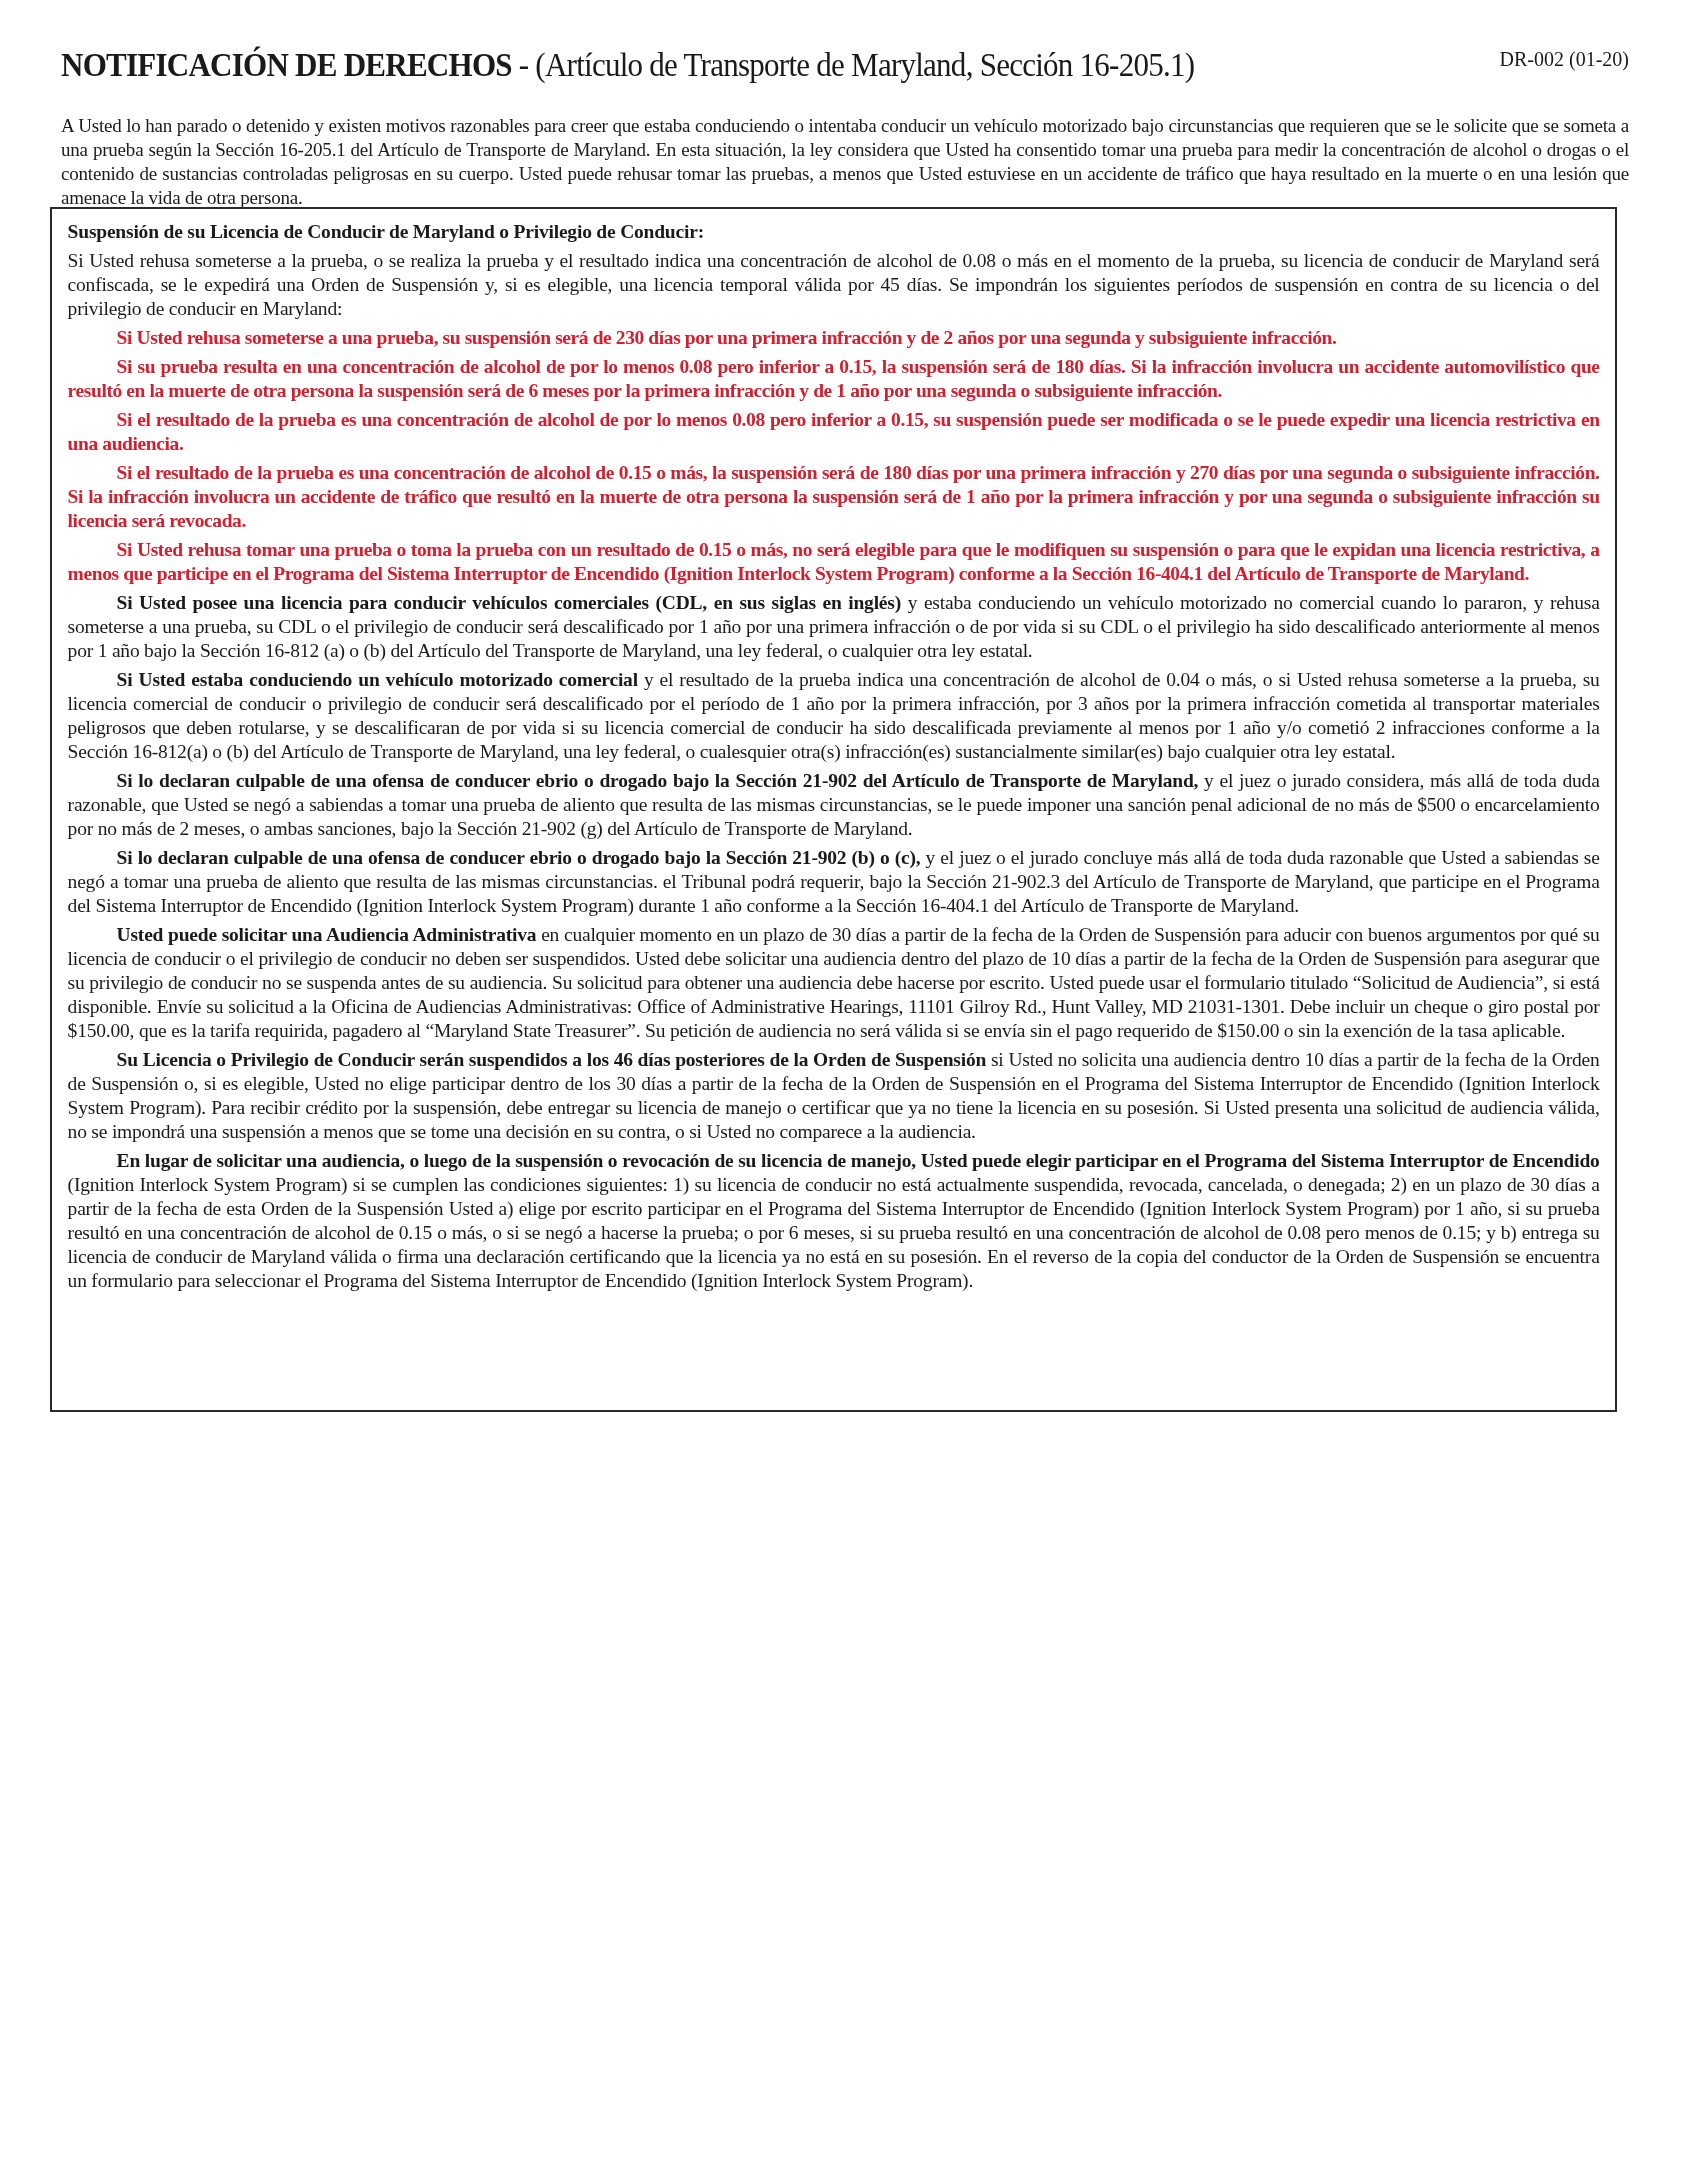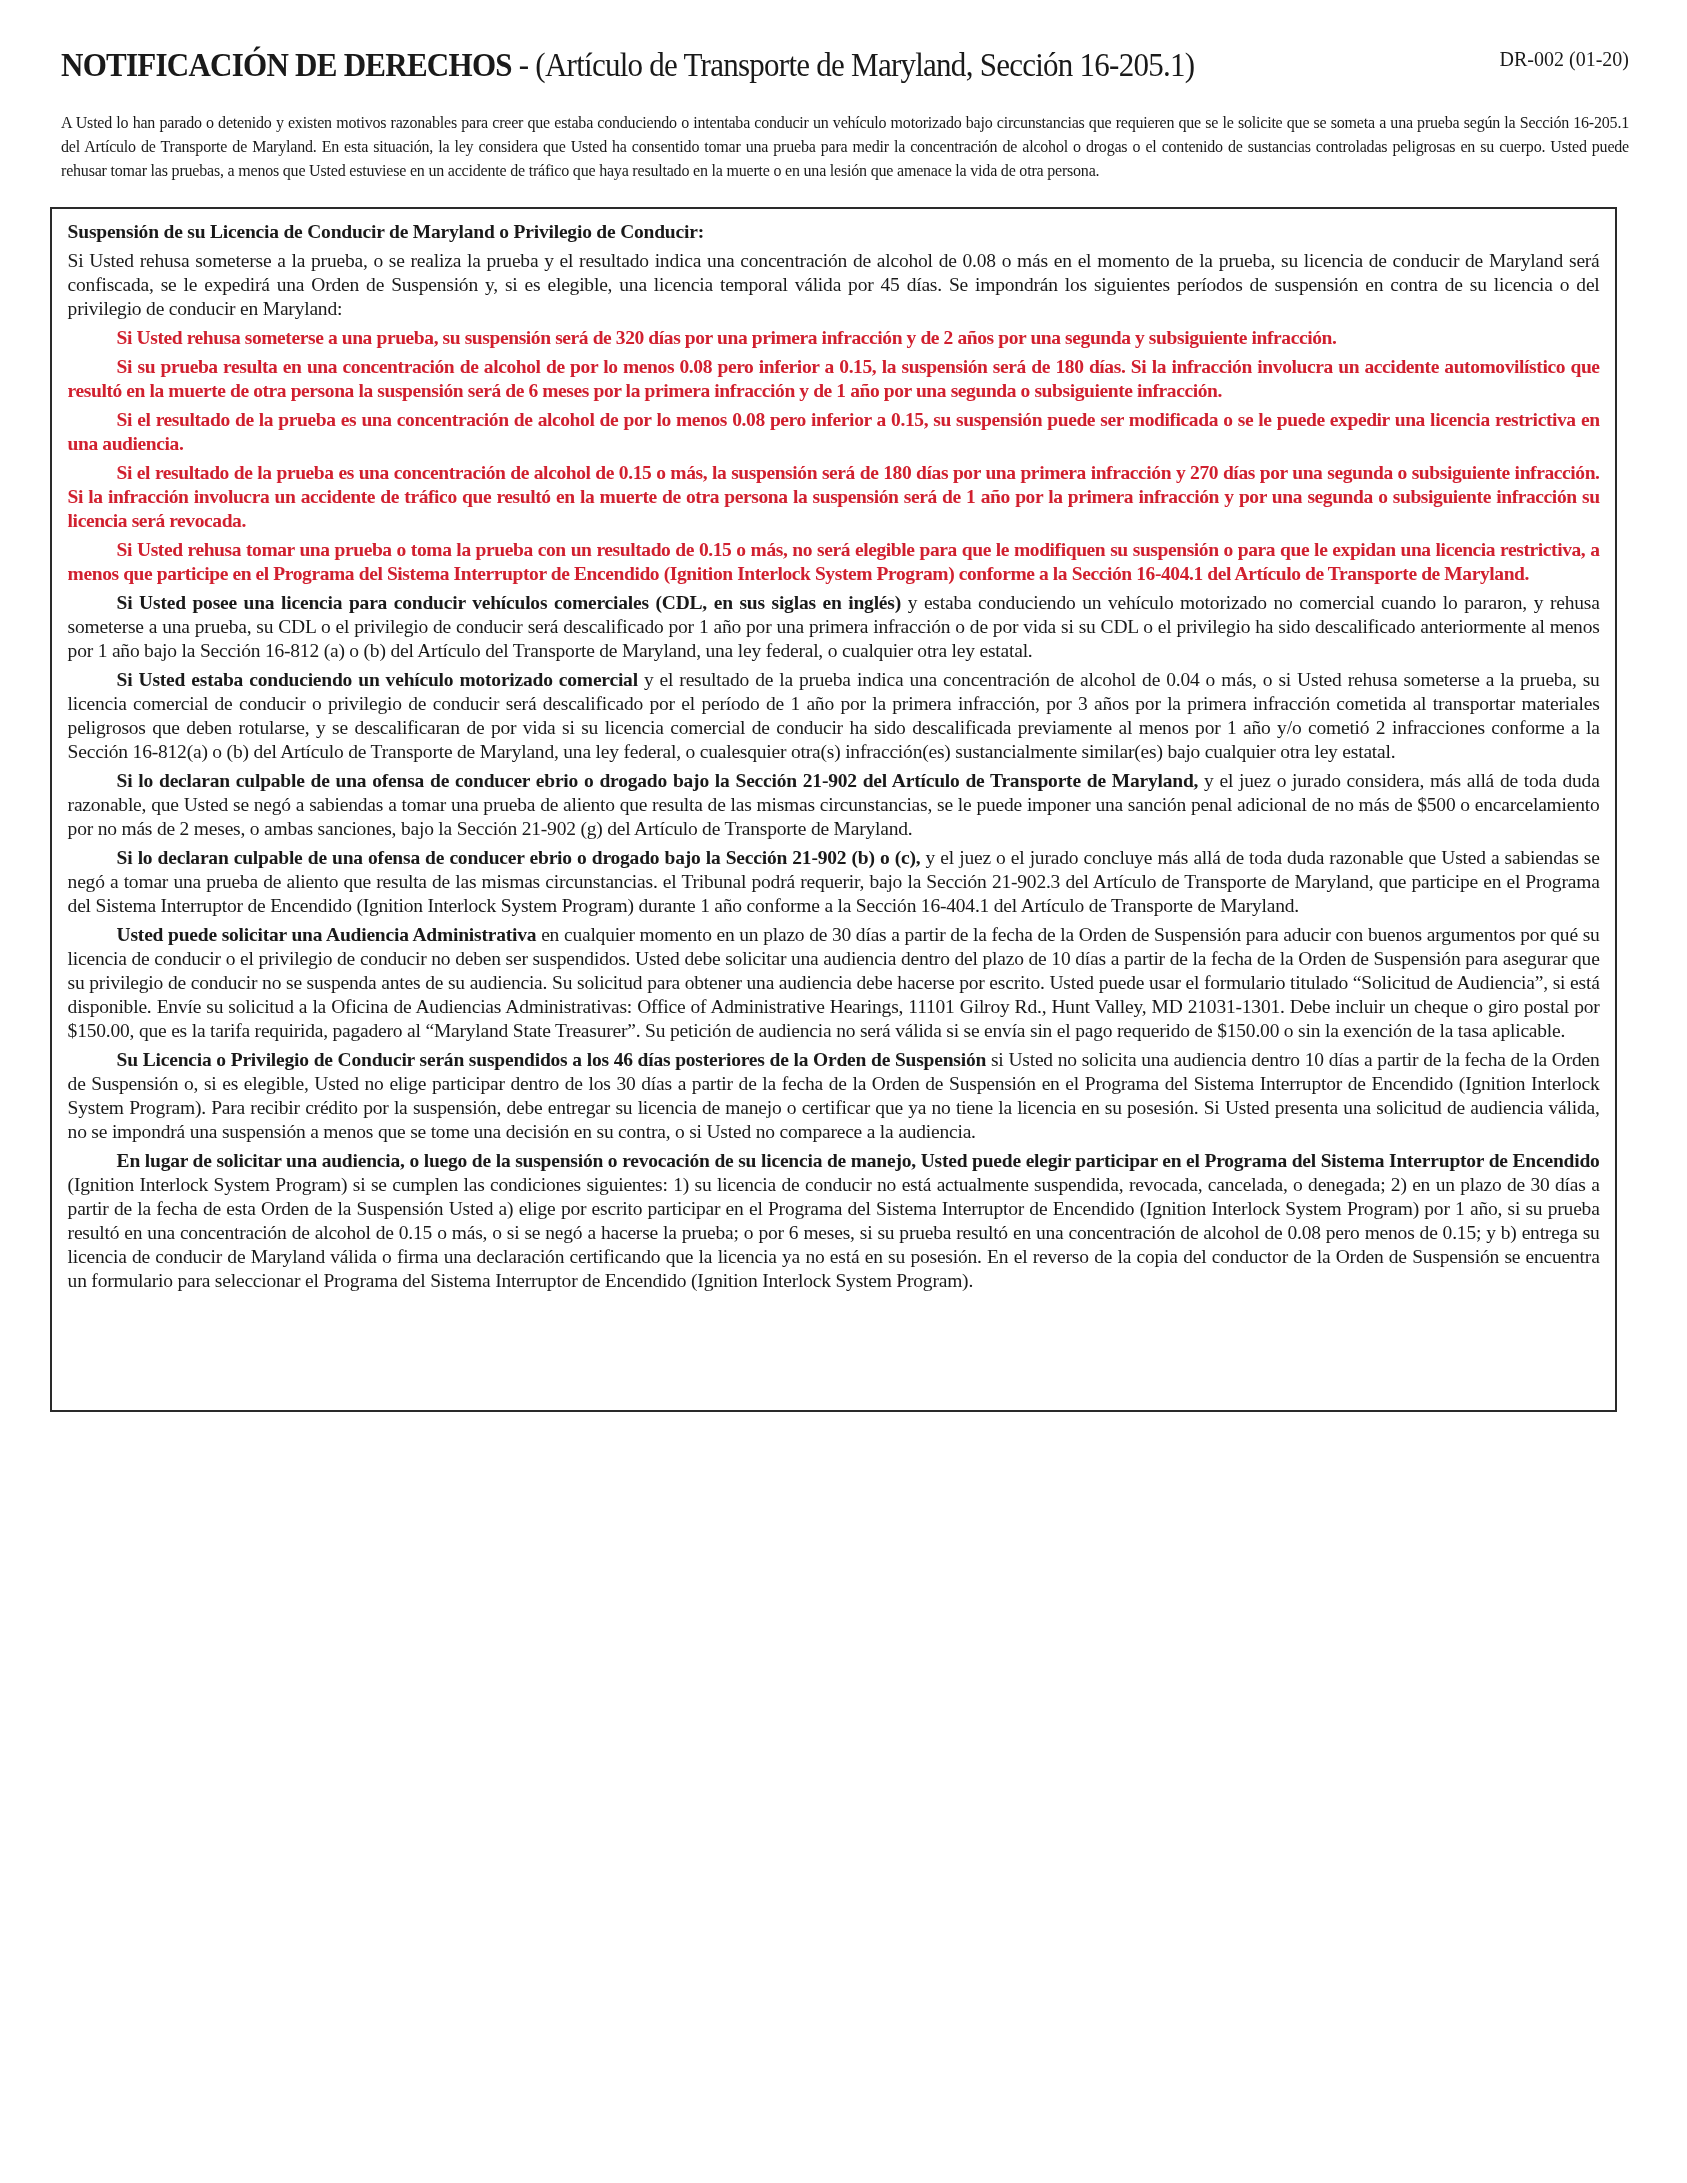--- a/index.html
+++ b/index.html
@@ -17,21 +17,21 @@
     letter-spacing: -0.8px;
     transform: scaleX(0.94); transform-origin: left center;
   }
   .title b { font-weight: bold; }
   .form-code {
     position: absolute; right: 0; top: 4px;
     font-size: 20px; line-height: 26.5px; white-space: nowrap;
   }
   .intro {
     position: absolute; left: 61px; top: 95px; width: 1568px;
-    font-size: 16px; line-height: 24px;
+    font-size: 19px; line-height: 24px;
     text-align: justify; letter-spacing: -0.2px;
   }
   .box {
     position: absolute; left: 50px; top: 207px; width: 1567px; height: 1205px;
     border: 2px solid #2a2a2a; box-sizing: border-box;
   }
   .box-inner {
     position: absolute; left: 10.6px; top: 6px; width: 1542px;
     font-size: 19.5px; line-height: 24px; letter-spacing: -0.2px;
   }
@@ -49,21 +49,21 @@
   <div class="form-code">DR-002 (01-20)</div>
 </div>
 
 <p class="intro">A Usted lo han parado o detenido y existen motivos razonables para creer que estaba conduciendo o intentaba conducir un vehículo motorizado bajo circunstancias que requieren que se le solicite que se someta a una prueba según la Sección 16-205.1 del Artículo de Transporte de Maryland. En esta situación, la ley considera que Usted ha consentido tomar una prueba para medir la concentración de alcohol o drogas o el contenido de sustancias controladas peligrosas en su cuerpo. Usted puede rehusar tomar las pruebas, a menos que Usted estuviese en un accidente de tráfico que haya resultado en la muerte o en una lesión que amenace la vida de otra persona.</p>
 
 <div class="box">
   <div class="box-inner">
     <p class="box-heading">Suspensión de su Licencia de Conducir de Maryland o Privilegio de Conducir:</p>
     <p>Si Usted rehusa someterse a la prueba, o se realiza la prueba y el resultado indica una concentración de alcohol de 0.08 o más en el momento de la prueba, su licencia de conducir de Maryland será confiscada, se le expedirá una Orden de Suspensión y, si es elegible, una licencia temporal válida por 45 días. Se impondrán los siguientes períodos de suspensión en contra de su licencia o del privilegio de conducir en Maryland:</p>
 
-    <p class="indent red">Si Usted rehusa someterse a una prueba, su suspensión será de 320 días por una primera infracción y de 2 años por una segunda y subsiguiente infracción.</p>
+    <p class="indent red">Si Usted rehusa someterse a una prueba, su suspensión será de 230 días por una primera infracción y de 2 años por una segunda y subsiguiente infracción.</p>
     <p class="indent red">Si su prueba resulta en una concentración de alcohol de por lo menos 0.08 pero inferior a 0.15, la suspensión será de 180 días. Si la infracción involucra un accidente automovilístico que resultó en la muerte de otra persona la suspensión será de 6 meses por la primera infracción y de 1 año por una segunda o subsiguiente infracción.</p>
     <p class="indent red">Si el resultado de la prueba es una concentración de alcohol de por lo menos 0.08 pero inferior a 0.15, su suspensión puede ser modificada o se le puede expedir una licencia restrictiva en una audiencia.</p>
     <p class="indent red">Si el resultado de la prueba es una concentración de alcohol de 0.15 o más, la suspensión será de 180 días por una primera infracción y 270 días por una segunda o subsiguiente infracción. Si la infracción involucra un accidente de tráfico que resultó en la muerte de otra persona la suspensión será de 1 año por la primera infracción y por una segunda o subsiguiente infracción su licencia será revocada.</p>
     <p class="indent red">Si Usted rehusa tomar una prueba o toma la prueba con un resultado de 0.15 o más, no será elegible para que le modifiquen su suspensión o para que le expidan una licencia restrictiva, a menos que participe en el Programa del Sistema Interruptor de Encendido (Ignition Interlock System Program) conforme a la Sección 16-404.1 del Artículo de Transporte de Maryland.</p>
 
     <p class="indent"><span class="bold">Si Usted posee una licencia para conducir vehículos comerciales (CDL, en sus siglas en inglés)</span><span> y estaba conduciendo un vehículo motorizado no comercial cuando lo pararon, y rehusa someterse a una prueba, su CDL o el privilegio de conducir será descalificado por 1 año por una primera infracción o de por vida si su CDL o el privilegio ha sido descalificado anteriormente al menos por 1 año bajo la Sección 16-812 (a) o (b) del Artículo del Transporte de Maryland, una ley federal, o cualquier otra ley estatal.</span></p>
     <p class="indent"><span class="bold">Si Usted estaba conduciendo un vehículo motorizado comercial</span><span> y el resultado de la prueba indica una concentración de alcohol de 0.04 o más, o si Usted rehusa someterse a la prueba, su licencia comercial de conducir o privilegio de conducir será descalificado por el período de 1 año por la primera infracción, por 3 años por la primera infracción cometida al transportar materiales peligrosos que deben rotularse, y se descalificaran de por vida si su licencia comercial de conducir ha sido descalificada previamente al menos por 1 año y/o cometió 2 infracciones conforme a la Sección 16-812(a) o (b) del Artículo de Transporte de Maryland, una ley federal, o cualesquier otra(s) infracción(es) sustancialmente similar(es) bajo cualquier otra ley estatal.</span></p>
     <p class="indent"><span class="bold">Si lo declaran culpable de una ofensa de conducer ebrio o drogado bajo la Sección 21-902 del Artículo de Transporte de Maryland,</span><span> y el juez o jurado considera, más allá de toda duda razonable, que Usted se negó a sabiendas a tomar una prueba de aliento que resulta de las mismas circunstancias, se le puede imponer una sanción penal adicional de no más de $500 o encarcelamiento por no más de 2 meses, o ambas sanciones, bajo la Sección 21-902 (g) del Artículo de Transporte de Maryland.</span></p>
     <p class="indent"><span class="bold">Si lo declaran culpable de una ofensa de conducer ebrio o drogado bajo la Sección 21-902 (b) o (c),</span><span> y el juez o el jurado concluye más allá de toda duda razonable que Usted a sabiendas se negó a tomar una prueba de aliento que resulta de las mismas circunstancias. el Tribunal podrá requerir, bajo la Sección 21-902.3 del Artículo de Transporte de Maryland, que participe en el Programa del Sistema Interruptor de Encendido (Ignition Interlock System Program) durante 1 año conforme a la Sección 16-404.1 del Artículo de Transporte de Maryland.</span></p>
     <p class="indent"><span class="bold">Usted puede solicitar una Audiencia Administrativa</span><span> en cualquier momento en un plazo de 30 días a partir de la fecha de la Orden de Suspensión para aducir con buenos argumentos por qué su licencia de conducir o el privilegio de conducir no deben ser suspendidos. Usted debe solicitar una audiencia dentro del plazo de 10 días a partir de la fecha de la Orden de Suspensión para asegurar que su privilegio de conducir no se suspenda antes de su audiencia. Su solicitud para obtener una audiencia debe hacerse por escrito. Usted puede usar el formulario titulado “Solicitud de Audiencia”, si está disponible. Envíe su solicitud a la Oficina de Audiencias Administrativas: Office of Administrative Hearings, 11101 Gilroy Rd., Hunt Valley, MD 21031-1301. Debe incluir un cheque o giro postal por $150.00, que es la tarifa requirida, pagadero al “Maryland State Treasurer”. Su petición de audiencia no será válida si se envía sin el pago requerido de $150.00 o sin la exención de la tasa aplicable.</span></p>

